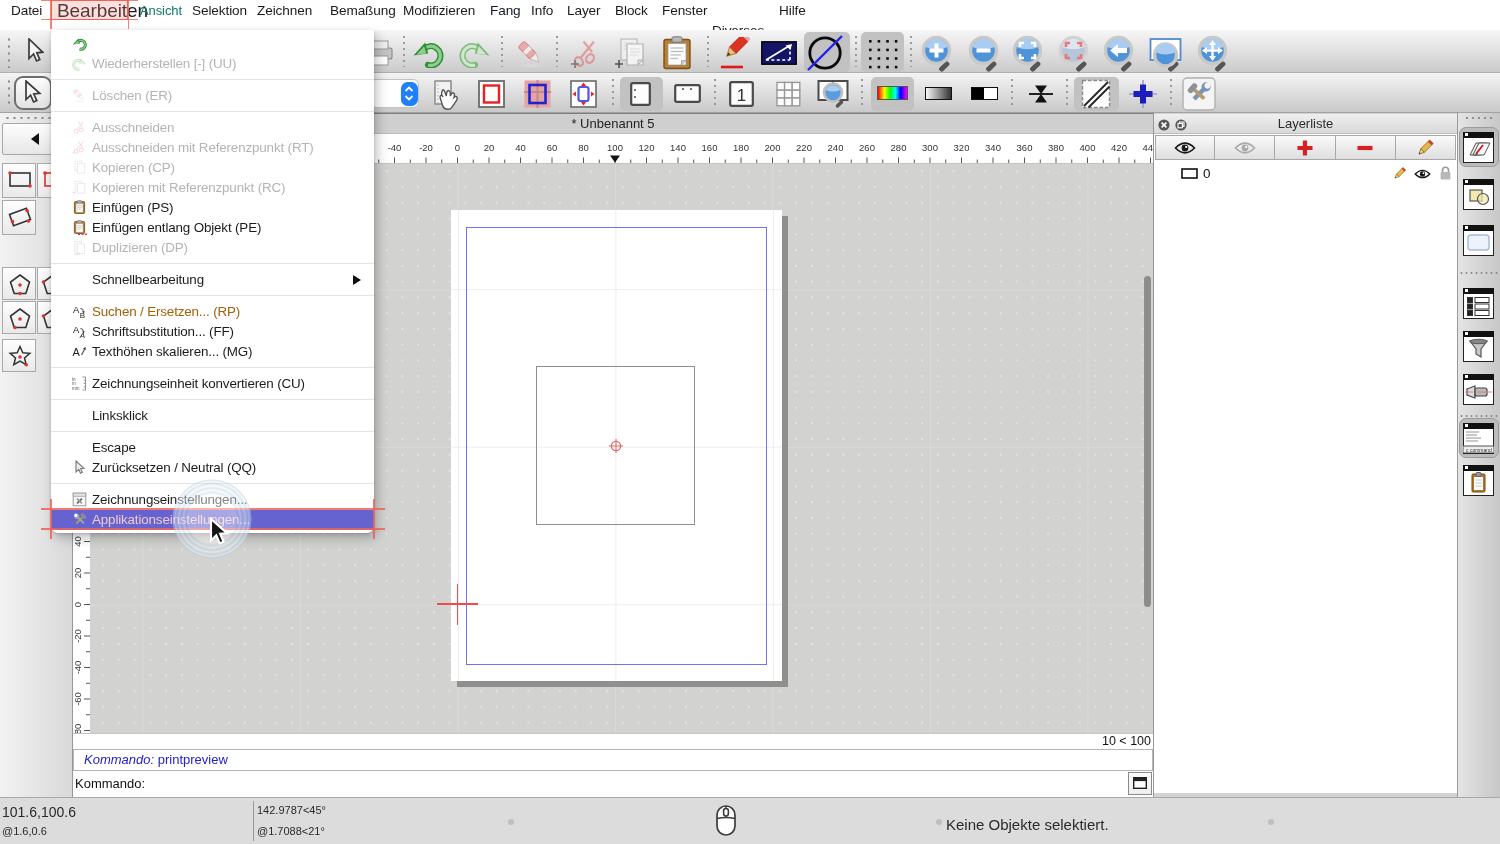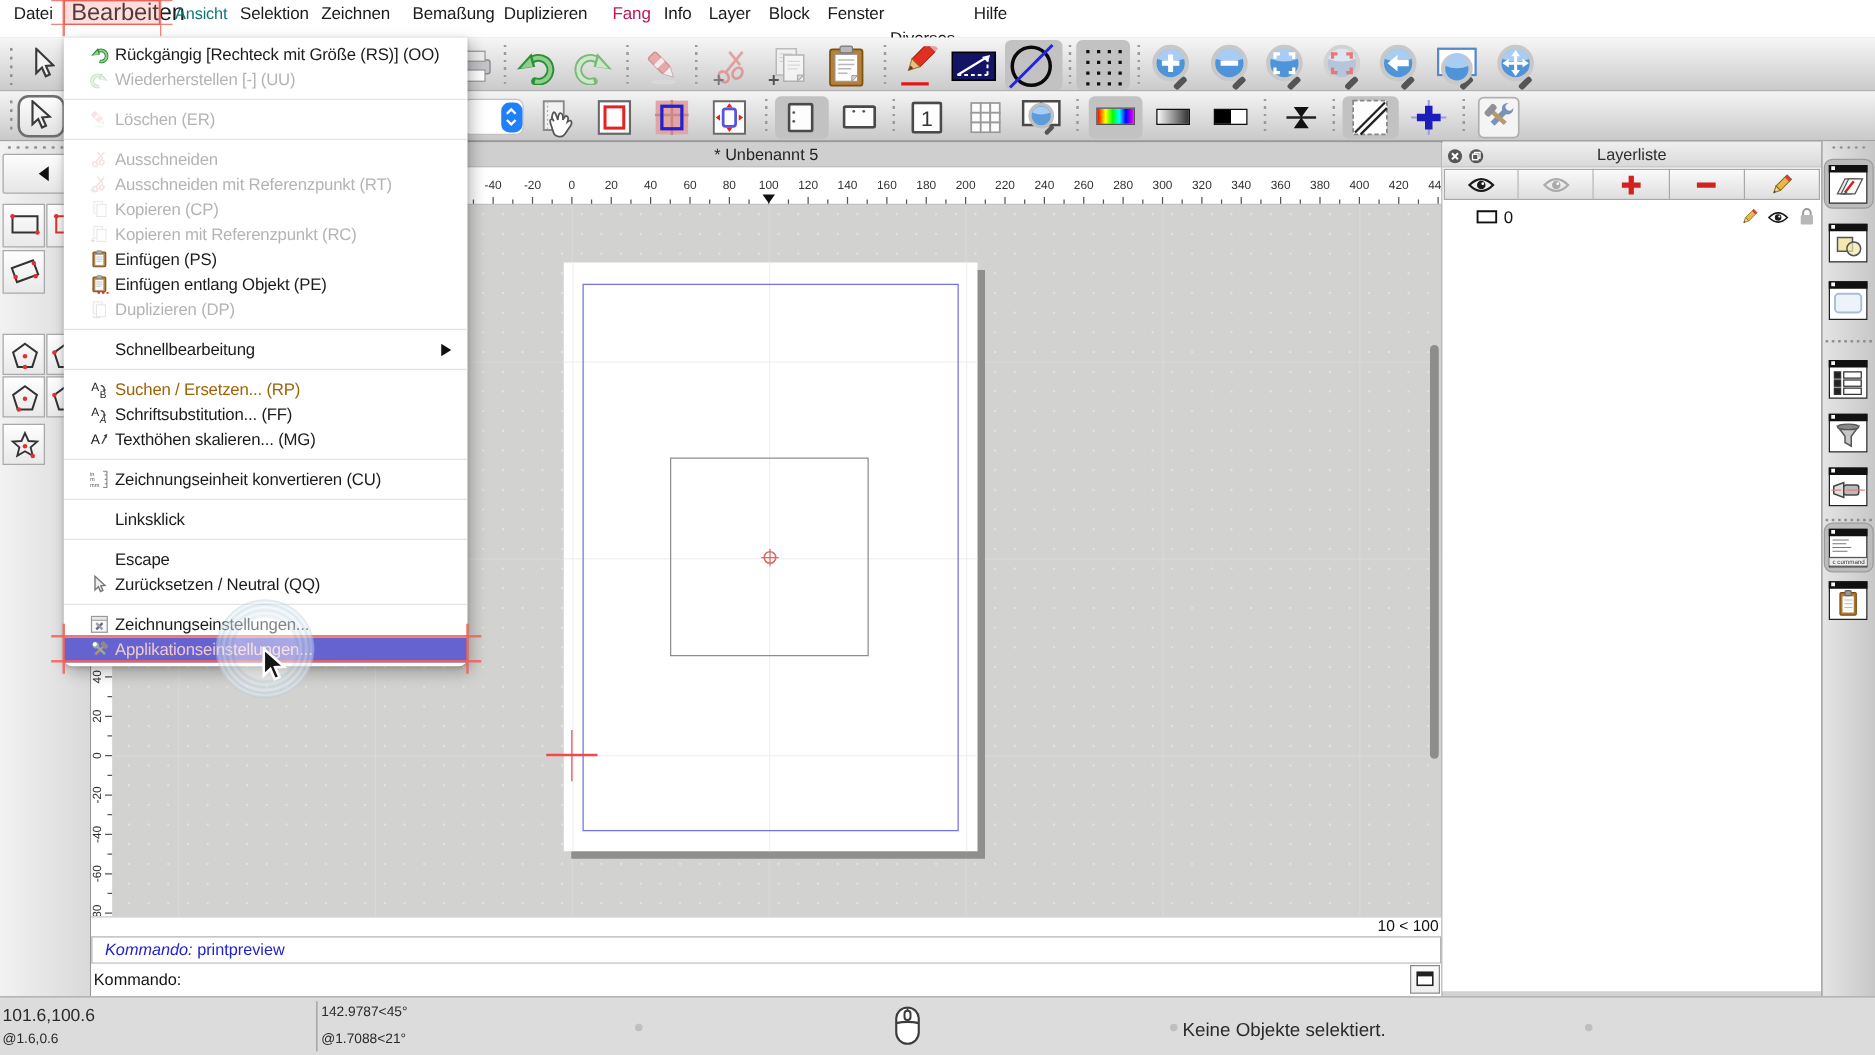--- a/index.html
+++ b/index.html
@@ -10,22 +10,22 @@
 .mi{position:absolute;left:41px;letter-spacing:-0.15px;font-size:13.4px;color:#1c1c1e;white-space:nowrap;line-height:20px;height:20px;}
 </style></head><body>
 
 <div style="position:absolute;left:0px;top:0px;width:1500px;height:30px;background:#fff;"></div>
 <div style="position:absolute;left:11px;top:0px;height:22px;font-size:13.6px;letter-spacing:-0.1px;color:#1b1b1d;line-height:21px;">Datei</div>
 <div style="position:absolute;left:57px;top:0px;height:22px;font-size:19px;letter-spacing:-0.1px;color:#1b1b1d;line-height:21px;">Bearbeiten</div>
 <div style="position:absolute;left:140px;top:0px;height:22px;font-size:13px;letter-spacing:-0.1px;color:#0f766e;line-height:21px;">Ansicht</div>
 <div style="position:absolute;left:192px;top:0px;height:22px;font-size:13.6px;letter-spacing:-0.1px;color:#1b1b1d;line-height:21px;">Selektion</div>
 <div style="position:absolute;left:257px;top:0px;height:22px;font-size:13.6px;letter-spacing:-0.1px;color:#1b1b1d;line-height:21px;">Zeichnen</div>
 <div style="position:absolute;left:330px;top:0px;height:22px;font-size:13.6px;letter-spacing:-0.1px;color:#1b1b1d;line-height:21px;">Bemaßung</div>
-<div style="position:absolute;left:403px;top:0px;height:22px;font-size:13.6px;letter-spacing:-0.1px;color:#1b1b1d;line-height:21px;">Duplizieren</div>
-<div style="position:absolute;left:490px;top:0px;height:22px;font-size:13.6px;letter-spacing:-0.1px;color:#be185d;line-height:21px;text-align:right;">Fang</div>
+<div style="position:absolute;left:403px;top:0px;height:22px;font-size:13.6px;letter-spacing:-0.1px;color:#1b1b1d;line-height:21px;">Modifizieren</div>
+<div style="position:absolute;left:490px;top:0px;height:22px;font-size:13.6px;letter-spacing:-0.1px;color:#0f172a;line-height:21px;text-align:right;">Fang</div>
 <div style="position:absolute;left:531px;top:0px;height:22px;font-size:13.6px;letter-spacing:-0.1px;color:#1b1b1d;line-height:21px;">Info</div>
 <div style="position:absolute;left:567px;top:0px;height:22px;font-size:13.6px;letter-spacing:-0.1px;color:#1b1b1d;line-height:21px;">Layer</div>
 <div style="position:absolute;left:615px;top:0px;height:22px;font-size:13.6px;letter-spacing:-0.1px;color:#1b1b1d;line-height:21px;">Block</div>
 <div style="position:absolute;left:662px;top:0px;height:22px;font-size:13.6px;letter-spacing:-0.1px;color:#1b1b1d;line-height:21px;">Fenster</div>
 <div style="position:absolute;left:712px;top:0px;height:22px;font-size:13.6px;letter-spacing:-0.1px;color:#1b1b1d;line-height:21px;margin-top:20px;">Diverses</div>
 <div style="position:absolute;left:779px;top:0px;height:22px;font-size:13.6px;letter-spacing:-0.1px;color:#1b1b1d;line-height:21px;">Hilfe</div>
 <div style="position:absolute;left:0px;top:30px;width:1500px;height:43px;background:linear-gradient(#f6f6f6,#cbcbcb);border-bottom:1px solid #b0b0b0;"></div>
 <div style="position:absolute;left:0px;top:73px;width:1500px;height:40px;background:linear-gradient(#f4f4f4,#c9c9c9);border-bottom:1px solid #a2a2a2;"></div>
 <div style="position:absolute;left:8px;top:36px;width:2px;height:32px;background-image:radial-gradient(circle,#8f8f8f 1px,transparent 1.3px);background-size:2px 7px;"></div>
 <svg class="ic" style="left:26px;top:38px" width="18" height="27" viewBox="0 0 18 27">
@@ -834,21 +834,20 @@
 <div class="sep1" style="left:1170px;top:79px;height:29px"></div>
 <div style="position:absolute;left:51px;top:30px;width:323px;height:503px;background:#fff;border-radius:0 0 7px 7px;box-shadow:3px 5px 12px rgba(0,0,0,0.25),0 1px 3px rgba(0,0,0,0.15);">
     <div style="position:absolute;left:20.5px;top:6.0px;width:15px;height:15px;">
       <svg width="15" height="15" viewBox="0 0 15 15">
         <path d="M6 5.5 A 4.4 4.4 0 1 1 7.6 13" fill="none" stroke="#2d8f35" stroke-width="3"></path>
         <path d="M6 5.5 A 4.4 4.4 0 1 1 7.6 13" fill="none" stroke="#93cf93" stroke-width="1.4"></path>
         <polygon points="0.8,8.6 6.4,2.4 8,7.6" fill="#2d8f35"></polygon>
         <polygon points="2.4,8.2 6,4.4 7,7.6" fill="#93cf93"></polygon>
       </svg>
     </div>
-    <div class="mi" style="top:3.5px;color:#1c1c1e">Rückgängig [Rechteck mit Größe (RS)] (OO)</div>
     <div style="position:absolute;left:20.5px;top:26.0px;width:15px;height:15px;opacity:0.45;">
       <div style="transform:scaleX(-1)">
         <svg width="15" height="15" viewBox="0 0 15 15">
           <path d="M6 5.5 A 4.4 4.4 0 1 1 7.6 13" fill="none" stroke="#84bd84" stroke-width="3"></path>
           <path d="M6 5.5 A 4.4 4.4 0 1 1 7.6 13" fill="none" stroke="#d0e8d0" stroke-width="1.4"></path>
           <polygon points="0.8,8.6 6.4,2.4 8,7.6" fill="#84bd84"></polygon>
           <polygon points="2.4,8.2 6,4.4 7,7.6" fill="#d0e8d0"></polygon>
         </svg>
       </div>
     </div>

